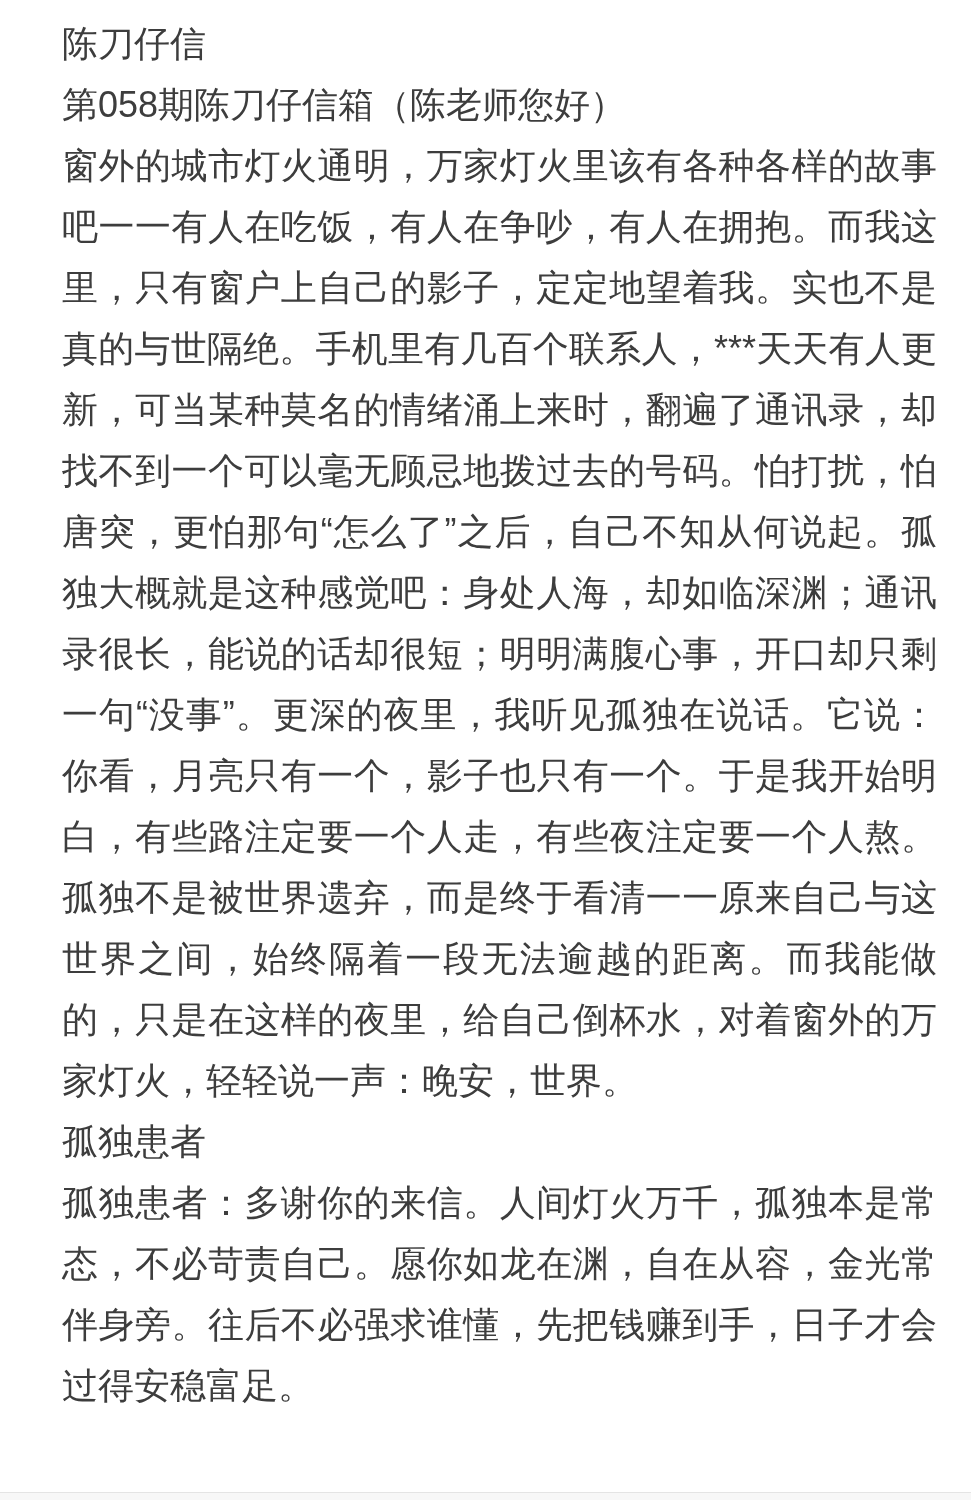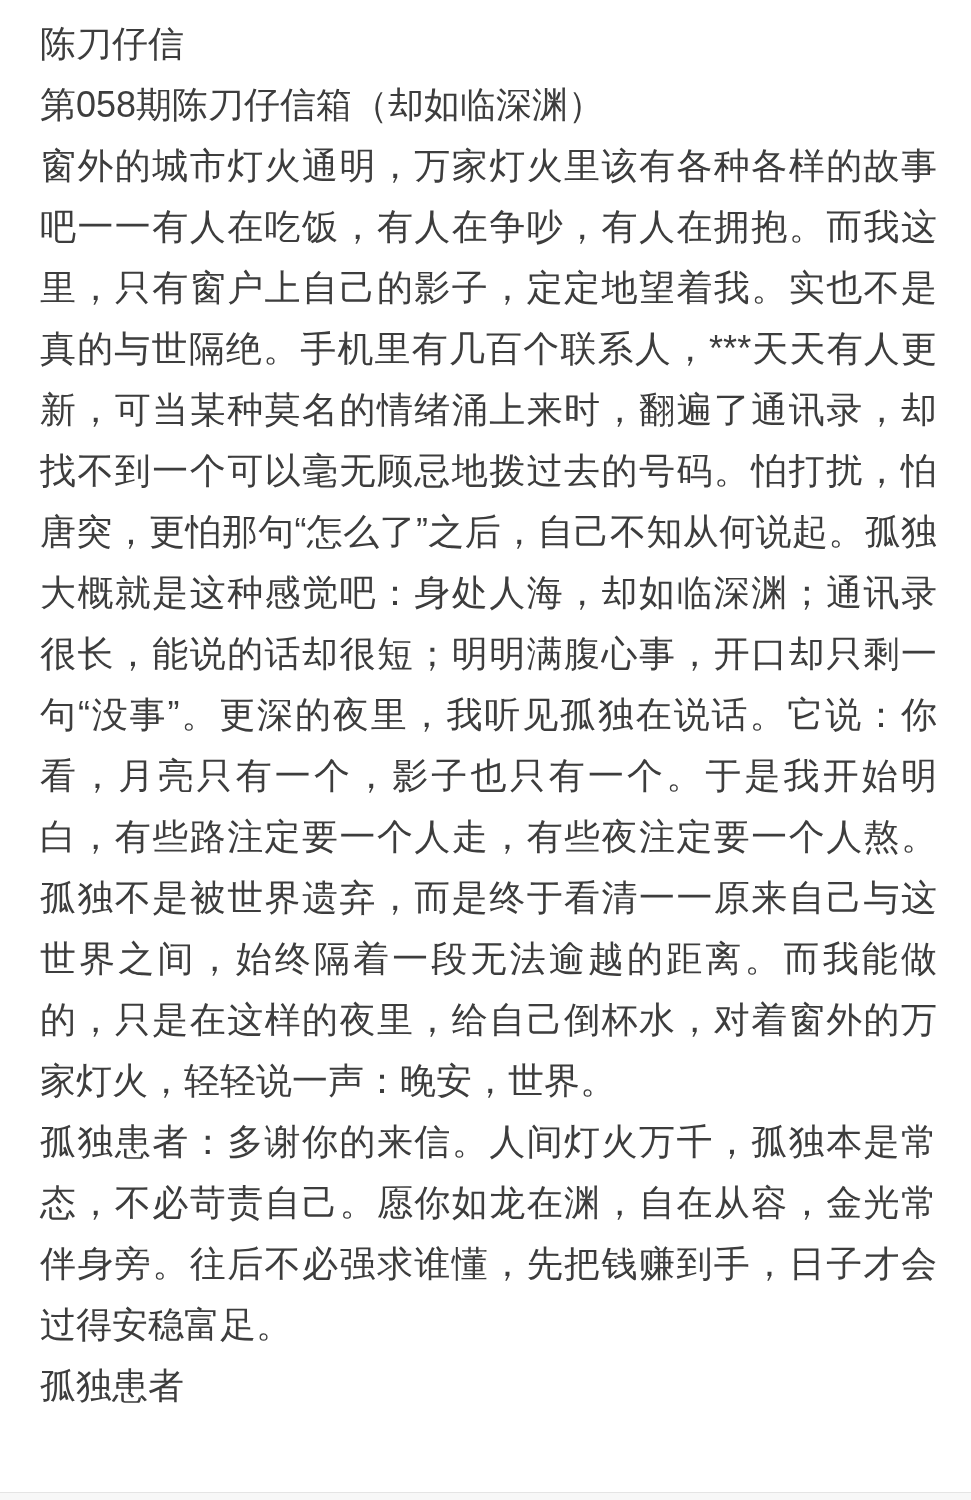--- a/index.html
+++ b/index.html
@@ -10,21 +10,21 @@
     width: 971px;
     height: 1500px;
     position: relative;
     background: #ffffff;
     overflow: hidden;
     font-family: "Liberation Sans", sans-serif;
   }
   .article {
     box-sizing: border-box;
     width: 971px;
-    padding: 13px 34px 0 40px;
+    padding: 13px 34px 0 62px;
     font-size: 36px;
     line-height: 61px;
     color: #3d3d3d;
     text-align: justify;
     word-break: break-all;
   }
   .article p {
     margin: 0;
   }
   .bottom-strip {
@@ -35,19 +35,19 @@
     height: 7px;
     background: #f7f7f7;
     border-top: 1px solid #e4e4e4;
   }
 </style>
 </head>
 <body>
 
 <main class="article">
   <p>陈刀仔信</p>
-  <p>第058期陈刀仔信箱（却如临深渊）</p>
+  <p>第058期陈刀仔信箱（陈老师您好）</p>
   <p>窗外的城市灯火通明，万家灯火里该有各种各样的故事吧一一有人在吃饭，有人在争吵，有人在拥抱。而我这里，只有窗户上自己的影子，定定地望着我。实也不是真的与世隔绝。手机里有几百个联系人，***天天有人更新，可当某种莫名的情绪涌上来时，翻遍了通讯录，却找不到一个可以毫无顾忌地拨过去的号码。怕打扰，怕唐突，更怕那句“怎么了”之后，自己不知从何说起。孤独大概就是这种感觉吧：身处人海，却如临深渊；通讯录很长，能说的话却很短；明明满腹心事，开口却只剩一句“没事”。更深的夜里，我听见孤独在说话。它说：你看，月亮只有一个，影子也只有一个。于是我开始明白，有些路注定要一个人走，有些夜注定要一个人熬。孤独不是被世界遗弃，而是终于看清一一原来自己与这世界之间，始终隔着一段无法逾越的距离。而我能做的，只是在这样的夜里，给自己倒杯水，对着窗外的万家灯火，轻轻说一声：晚安，世界。</p>
+  <p>孤独患者</p>
   <p>孤独患者：多谢你的来信。人间灯火万千，孤独本是常态，不必苛责自己。愿你如龙在渊，自在从容，金光常伴身旁。往后不必强求谁懂，先把钱赚到手，日子才会过得安稳富足。</p>
-  <p>孤独患者</p>
 </main>
 
 <div class="bottom-strip"></div>
 
 </body></html>

